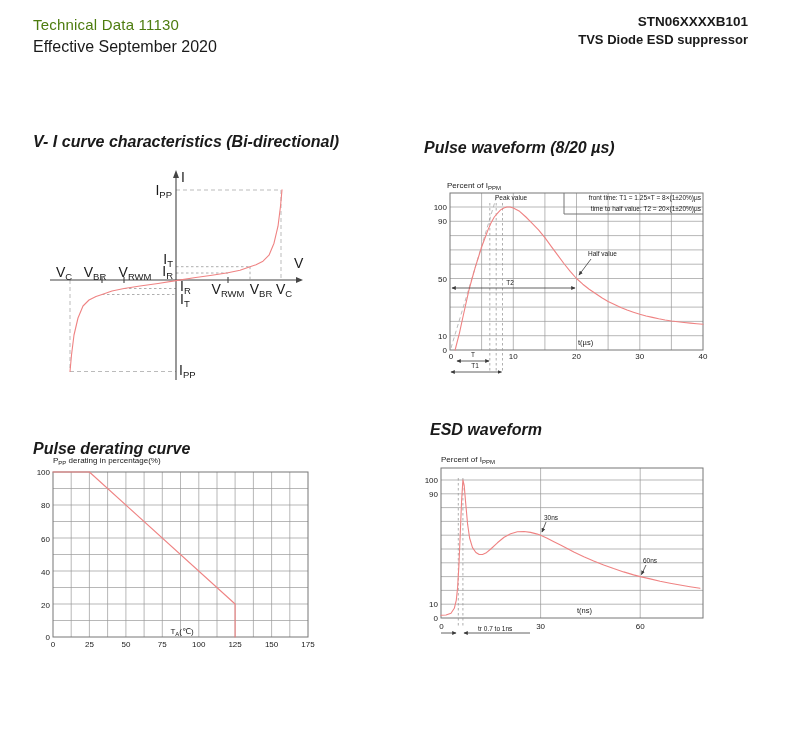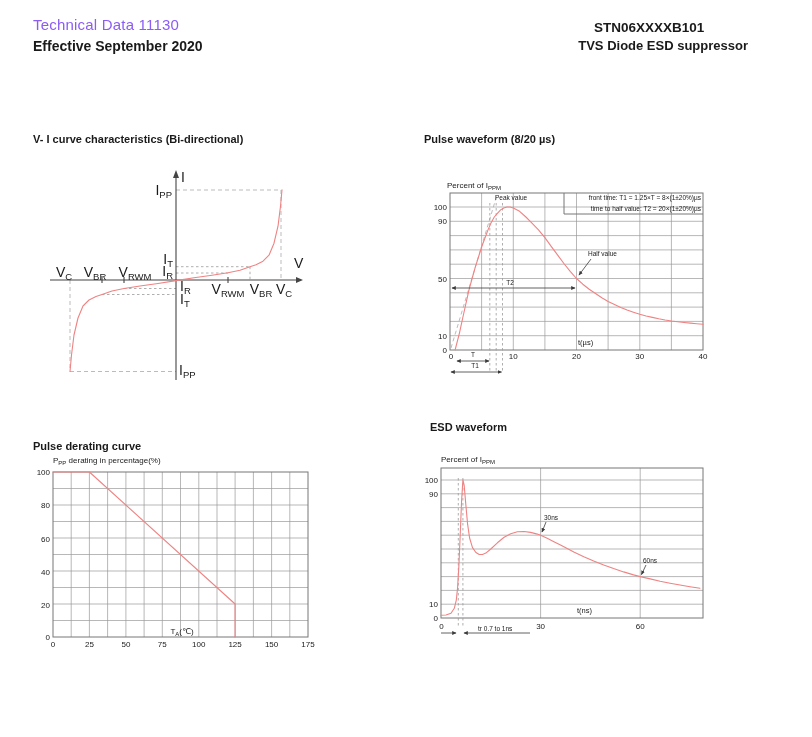--- a/index.html
+++ b/index.html
@@ -1,26 +1,26 @@
 <!DOCTYPE html>
 <html><head>
 <meta charset="utf-8">
 <style>
   html,body{margin:0;padding:0;background:#fff;}
   #page{position:relative;width:812px;height:737px;background:#ffffff;overflow:hidden;
         font-family:"Liberation Sans","DejaVu Sans",sans-serif;color:#111;}
   .abs{position:absolute;}
-  .doc-title{left:33px;top:16px;font-size:15px;font-weight:400;color:#8b5cf6;letter-spacing:0.2px;text-align:right;}
-  .doc-date{left:33px;top:38px;font-size:14px;font-weight:700;color:#1a1a1a;}
-  .prod-block{right:64px;top:20px;text-align:center;color:#1a1a1a;}
+  .doc-title{left:33px;top:16px;font-size:15px;font-weight:400;color:#4d7c0f;letter-spacing:0.2px;text-align:right;}
+  .doc-date{left:33px;top:38px;font-size:16px;font-weight:400;color:#1a1a1a;}
+  .prod-block{right:64px;top:14px;text-align:right;color:#1a1a1a;}
   .prod-code{font-size:13.5px;font-weight:700;}
   .prod-name{font-size:13px;font-weight:700;margin-top:3px;margin-left:28px;}
   .ratings{left:33px;top:88px;font-size:11.5px;color:#1a1a1a;}
   .ratings b{font-weight:700;}
-  .chart-title{font-size:11px;font-weight:700;color:#1a1a1a;}
+  .chart-title{font-size:16px;font-weight:700;color:#1a1a1a;font-style:italic;}
   svg{display:block;}
   svg text{fill:#1a1a1a;font-family:"Liberation Sans","DejaVu Sans",sans-serif;}
   .tk{font-size:8px;}
   .an{font-size:6.5px;}
   .al{font-size:7.5px;}
   .yl{font-size:8px;}
   .vl{font-size:14px;}
   .grid{stroke:#9a9a9a;stroke-width:0.7;fill:none;}
   .pborder{stroke:#777;stroke-width:1;fill:none;}
   .curve{stroke:#ef8383;stroke-width:1.1;fill:none;stroke-linejoin:round;stroke-linecap:round;}
@@ -35,21 +35,21 @@
 <div id="page">
 
   <div class="abs doc-title">Technical Data 11130</div>
   <div class="abs doc-date">Effective September 2020</div>
   <div class="abs prod-block">
     <div class="prod-code">STN06XXXXB101</div>
     <div class="prod-name">TVS Diode ESD suppressor</div>
   </div>
 
   <div class="abs chart-title" style="left:33px;top:133px;">V- I curve characteristics (Bi-directional)</div>
-  <div class="abs chart-title" style="left:424px;top:133px;">Pulse waveform (8/20 µs)</div>
+  <div class="abs chart-title" style="left:424px;top:139px;">Pulse waveform (8/20 µs)</div>
   <div class="abs chart-title" style="left:33px;top:440px;">Pulse derating curve</div>
   <div class="abs chart-title" style="left:424px;top:421px;padding-left:6px;">ESD waveform</div>
 
   <svg class="abs" style="left:40px;top:165px;" width="280" height="225" viewBox="0 0 280 225">
 
     <path class="dash" d="M136,25 H241 M241,25 V115"></path>
     <path class="dash" d="M30,206.5 H136 M30,115 V206.5"></path>
     <path class="dash2" d="M136,101.7 H210 M210,101.7 V115"></path>
     <path class="dash2" d="M136,108 H188"></path>
     <path class="dash2" d="M62,129.5 H136"></path>

